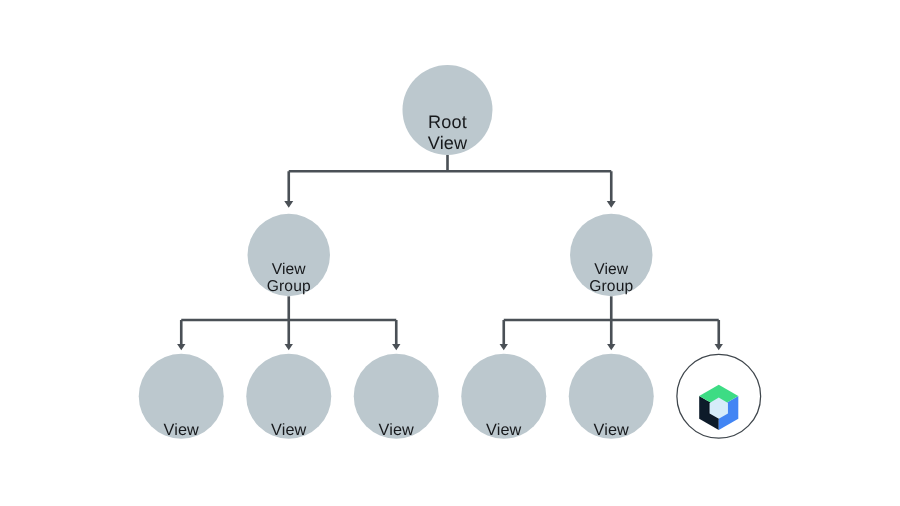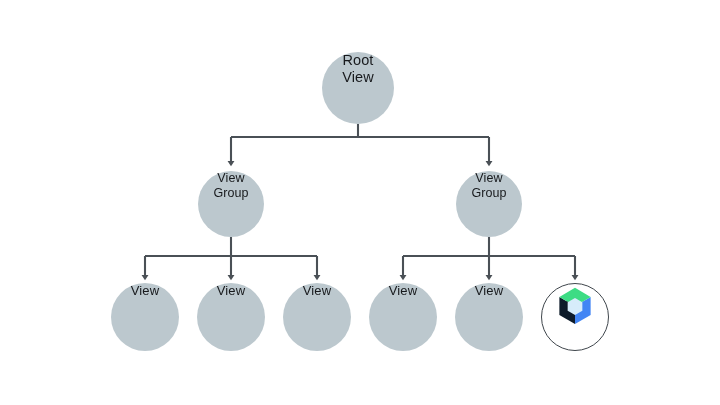--- a/index.html
+++ b/index.html
@@ -26,21 +26,21 @@
     top: 0;
     width: 720px;
     height: 405px;
     pointer-events: none;
   }
   .node {
     position: absolute;
     box-sizing: border-box;
     border-radius: 50%;
     display: flex;
-    align-items: flex-start;
+    align-items: flex-end;
     justify-content: center;
     text-align: center;
   }
   .node-filled {
     background: #bcc8ce;
   }
   .node-outlined {
     background: #ffffff;
     border: 1.6px solid #3f464c;
   }

